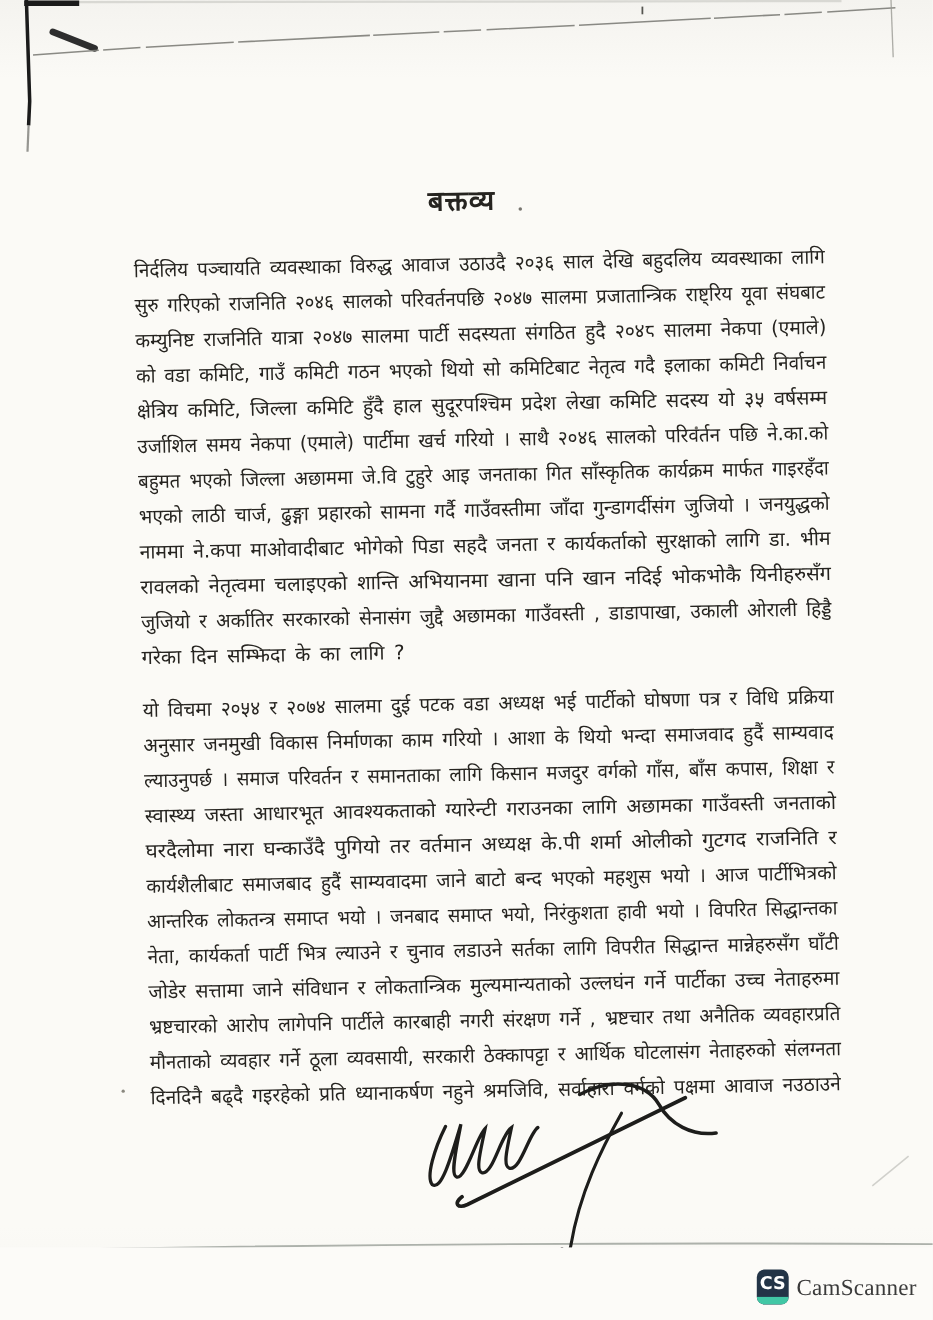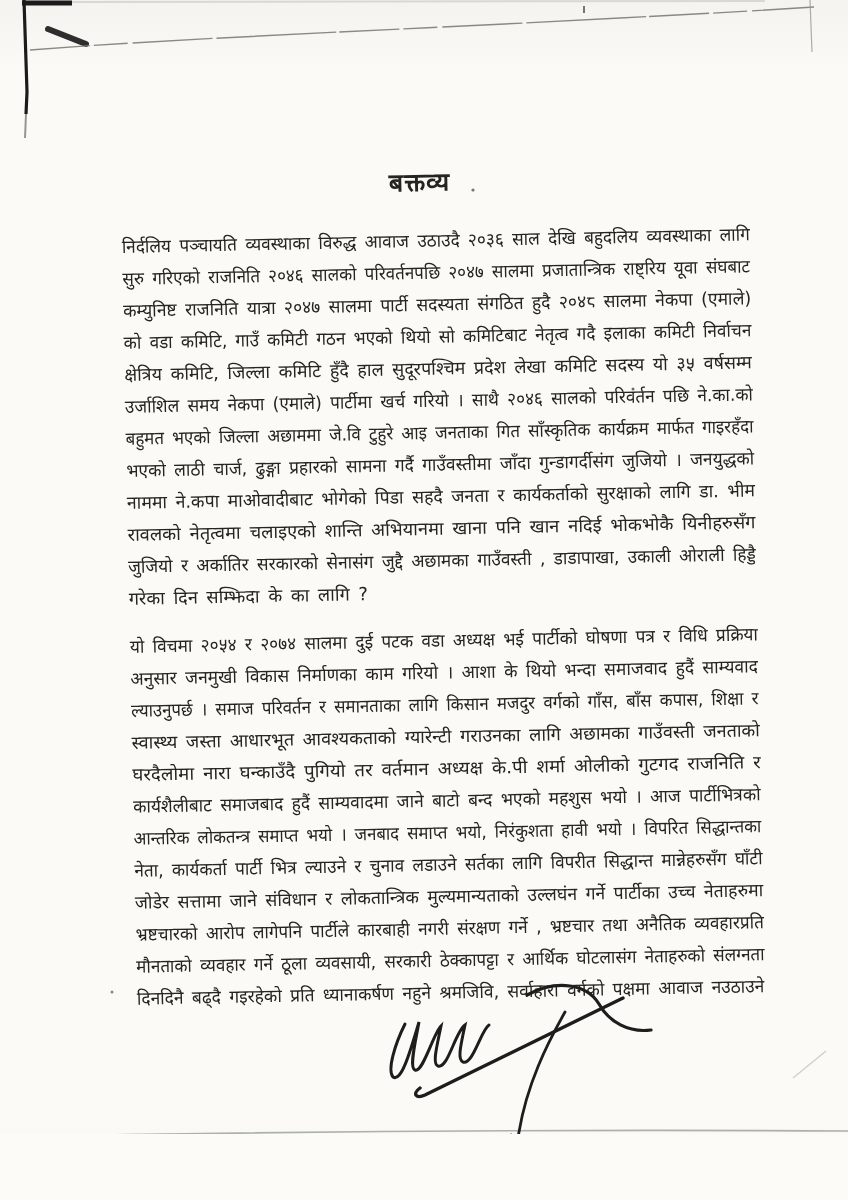--- a/index.html
+++ b/index.html
@@ -116,14 +116,21 @@
       <path d="M248,16 L50,113 C41,117 37,112 45,106" stroke-width="3.4"></path>
 
       <path d="M152,13 C182,-3 212,2 224,22 C234,40 254,51 276,48" stroke-width="3.2"></path>
 
       <path d="M190,30 C172,62 152,102 144,150 C143,157 139,160 136,153" stroke-width="2.8"></path>
     </g>
   </svg>
 
   <div class="bottom-strip"></div>
 
+  <div class="footer">
+    <div class="cs-icon" style="background: rgb(35, 52, 71);">
+      <span class="cs-letters">CS</span>
+      <span class="cs-strip" style="background: rgb(65, 199, 165);"></span>
+    </div>
+    <span class="cs-name" style="color: rgb(59, 59, 59);">CamScanner</span>
+  </div>
 
 </div>
 
 </body></html>

